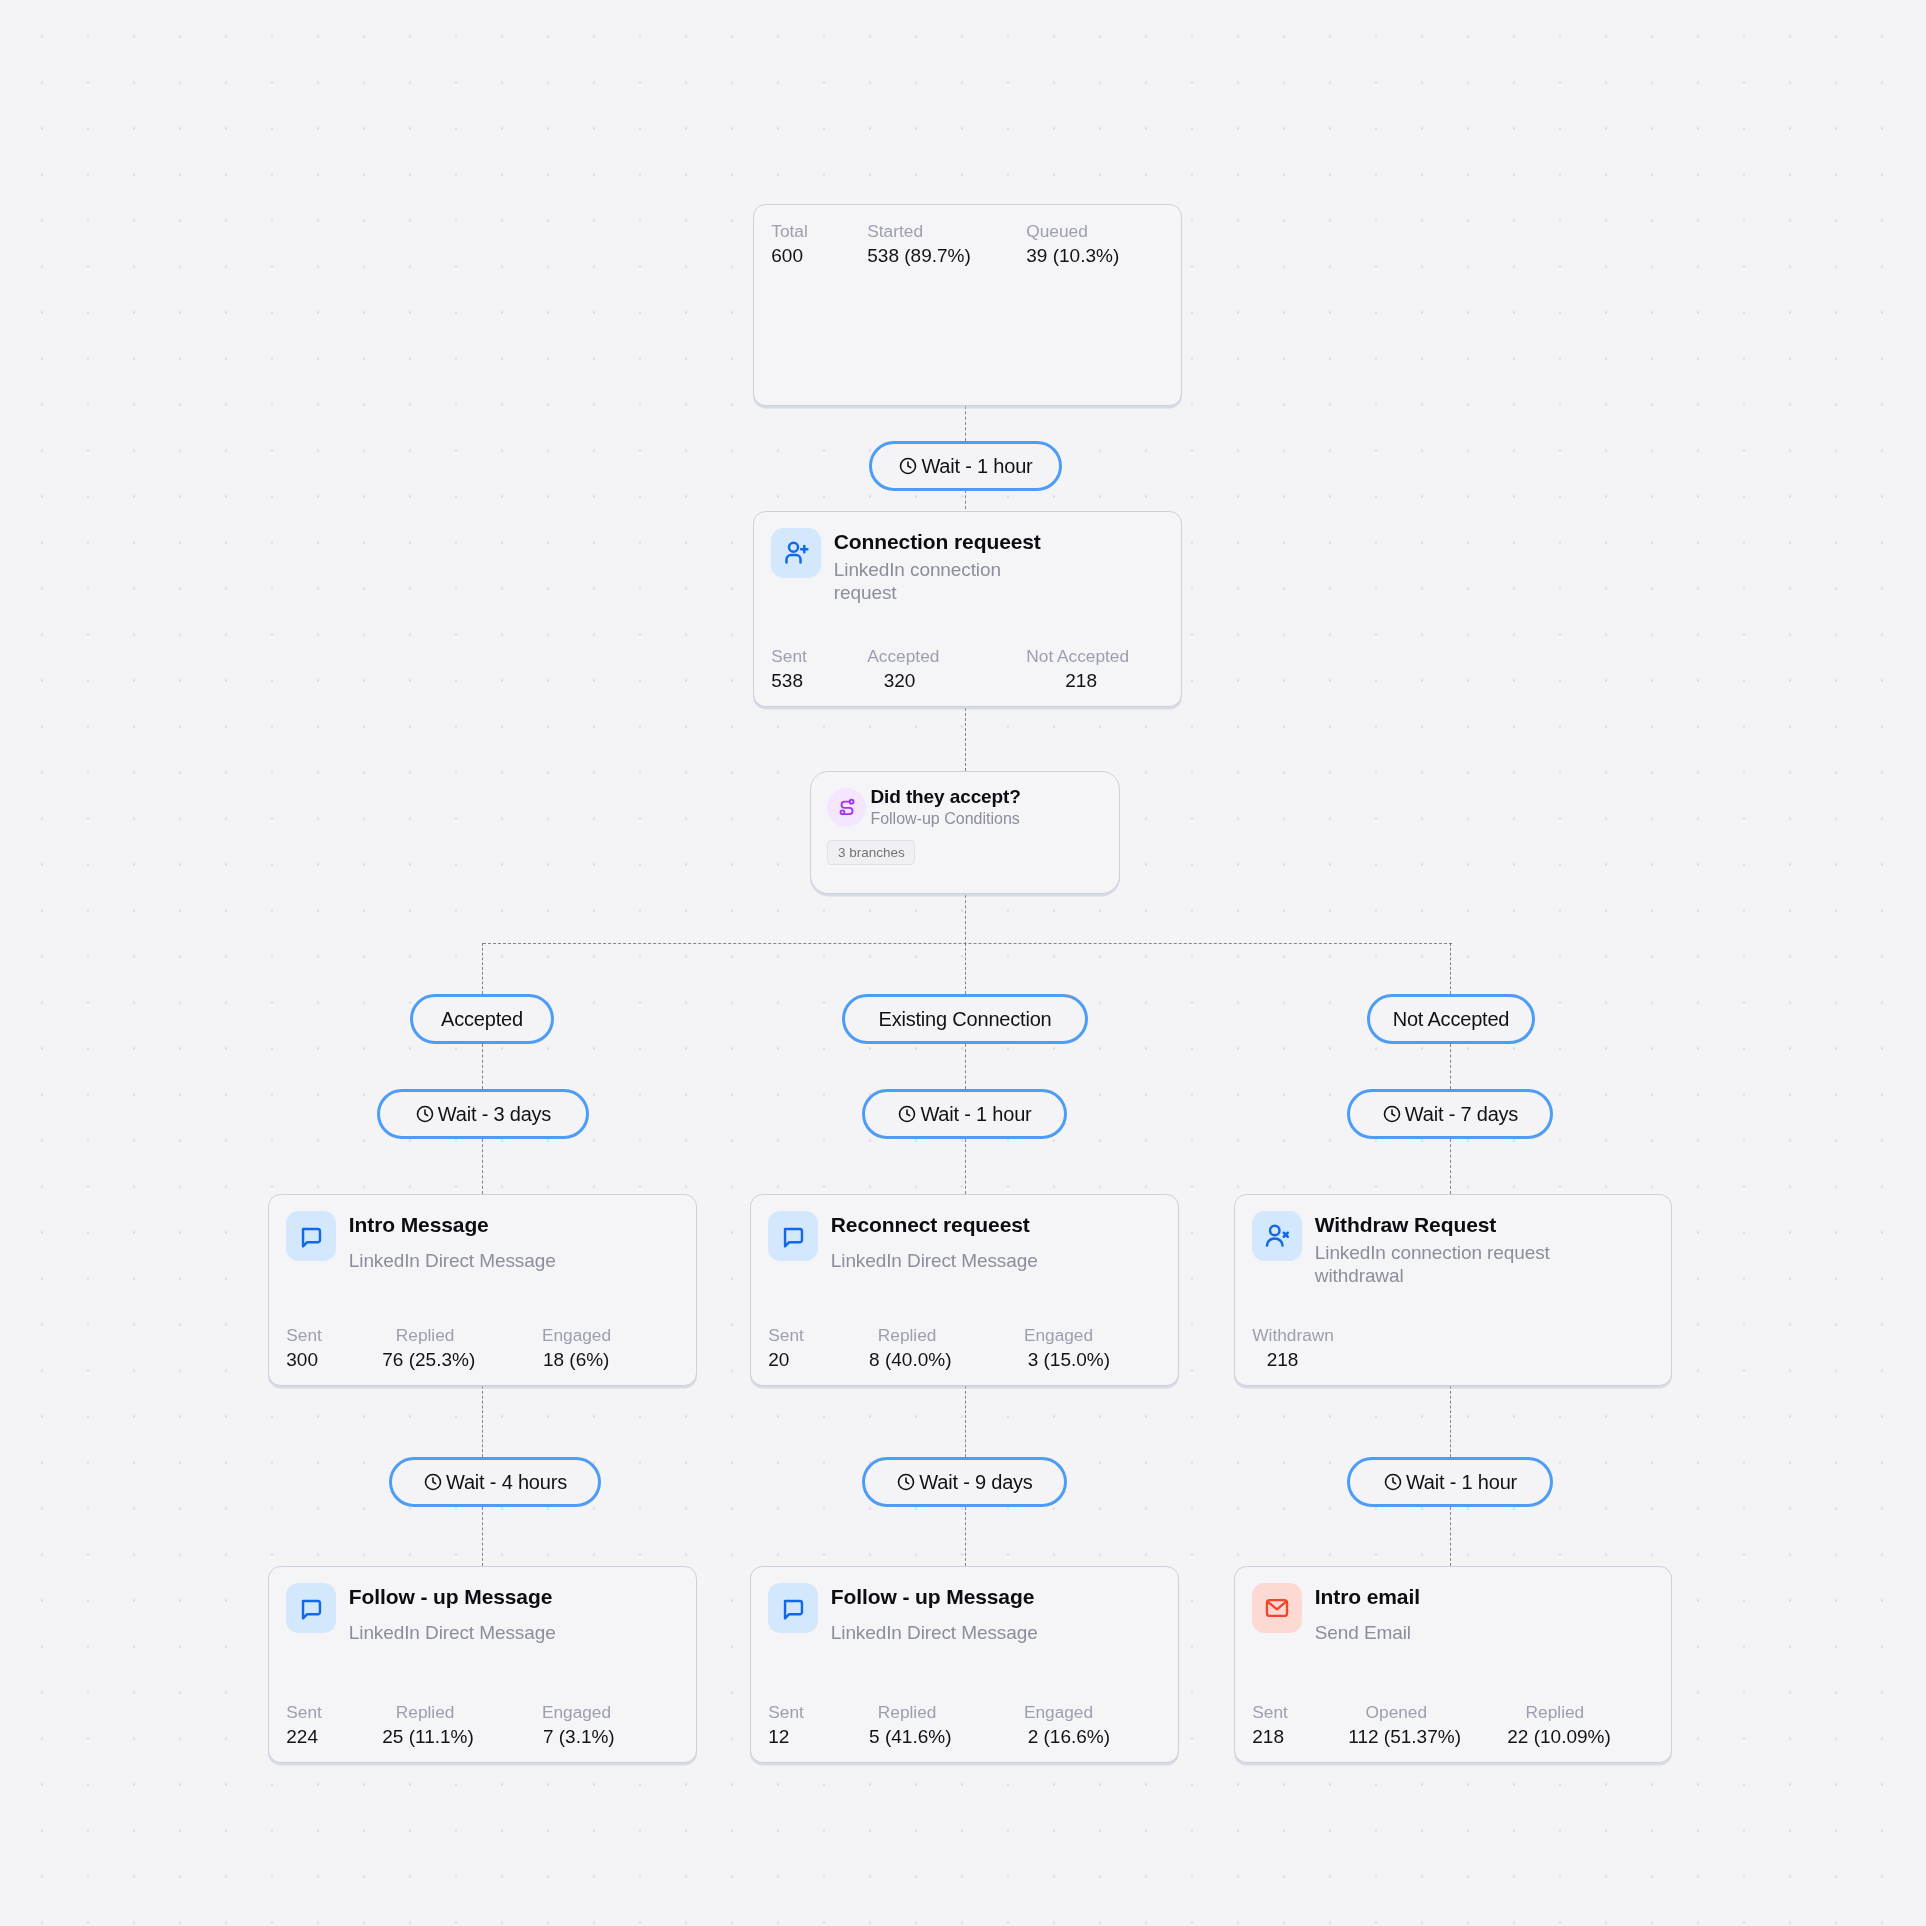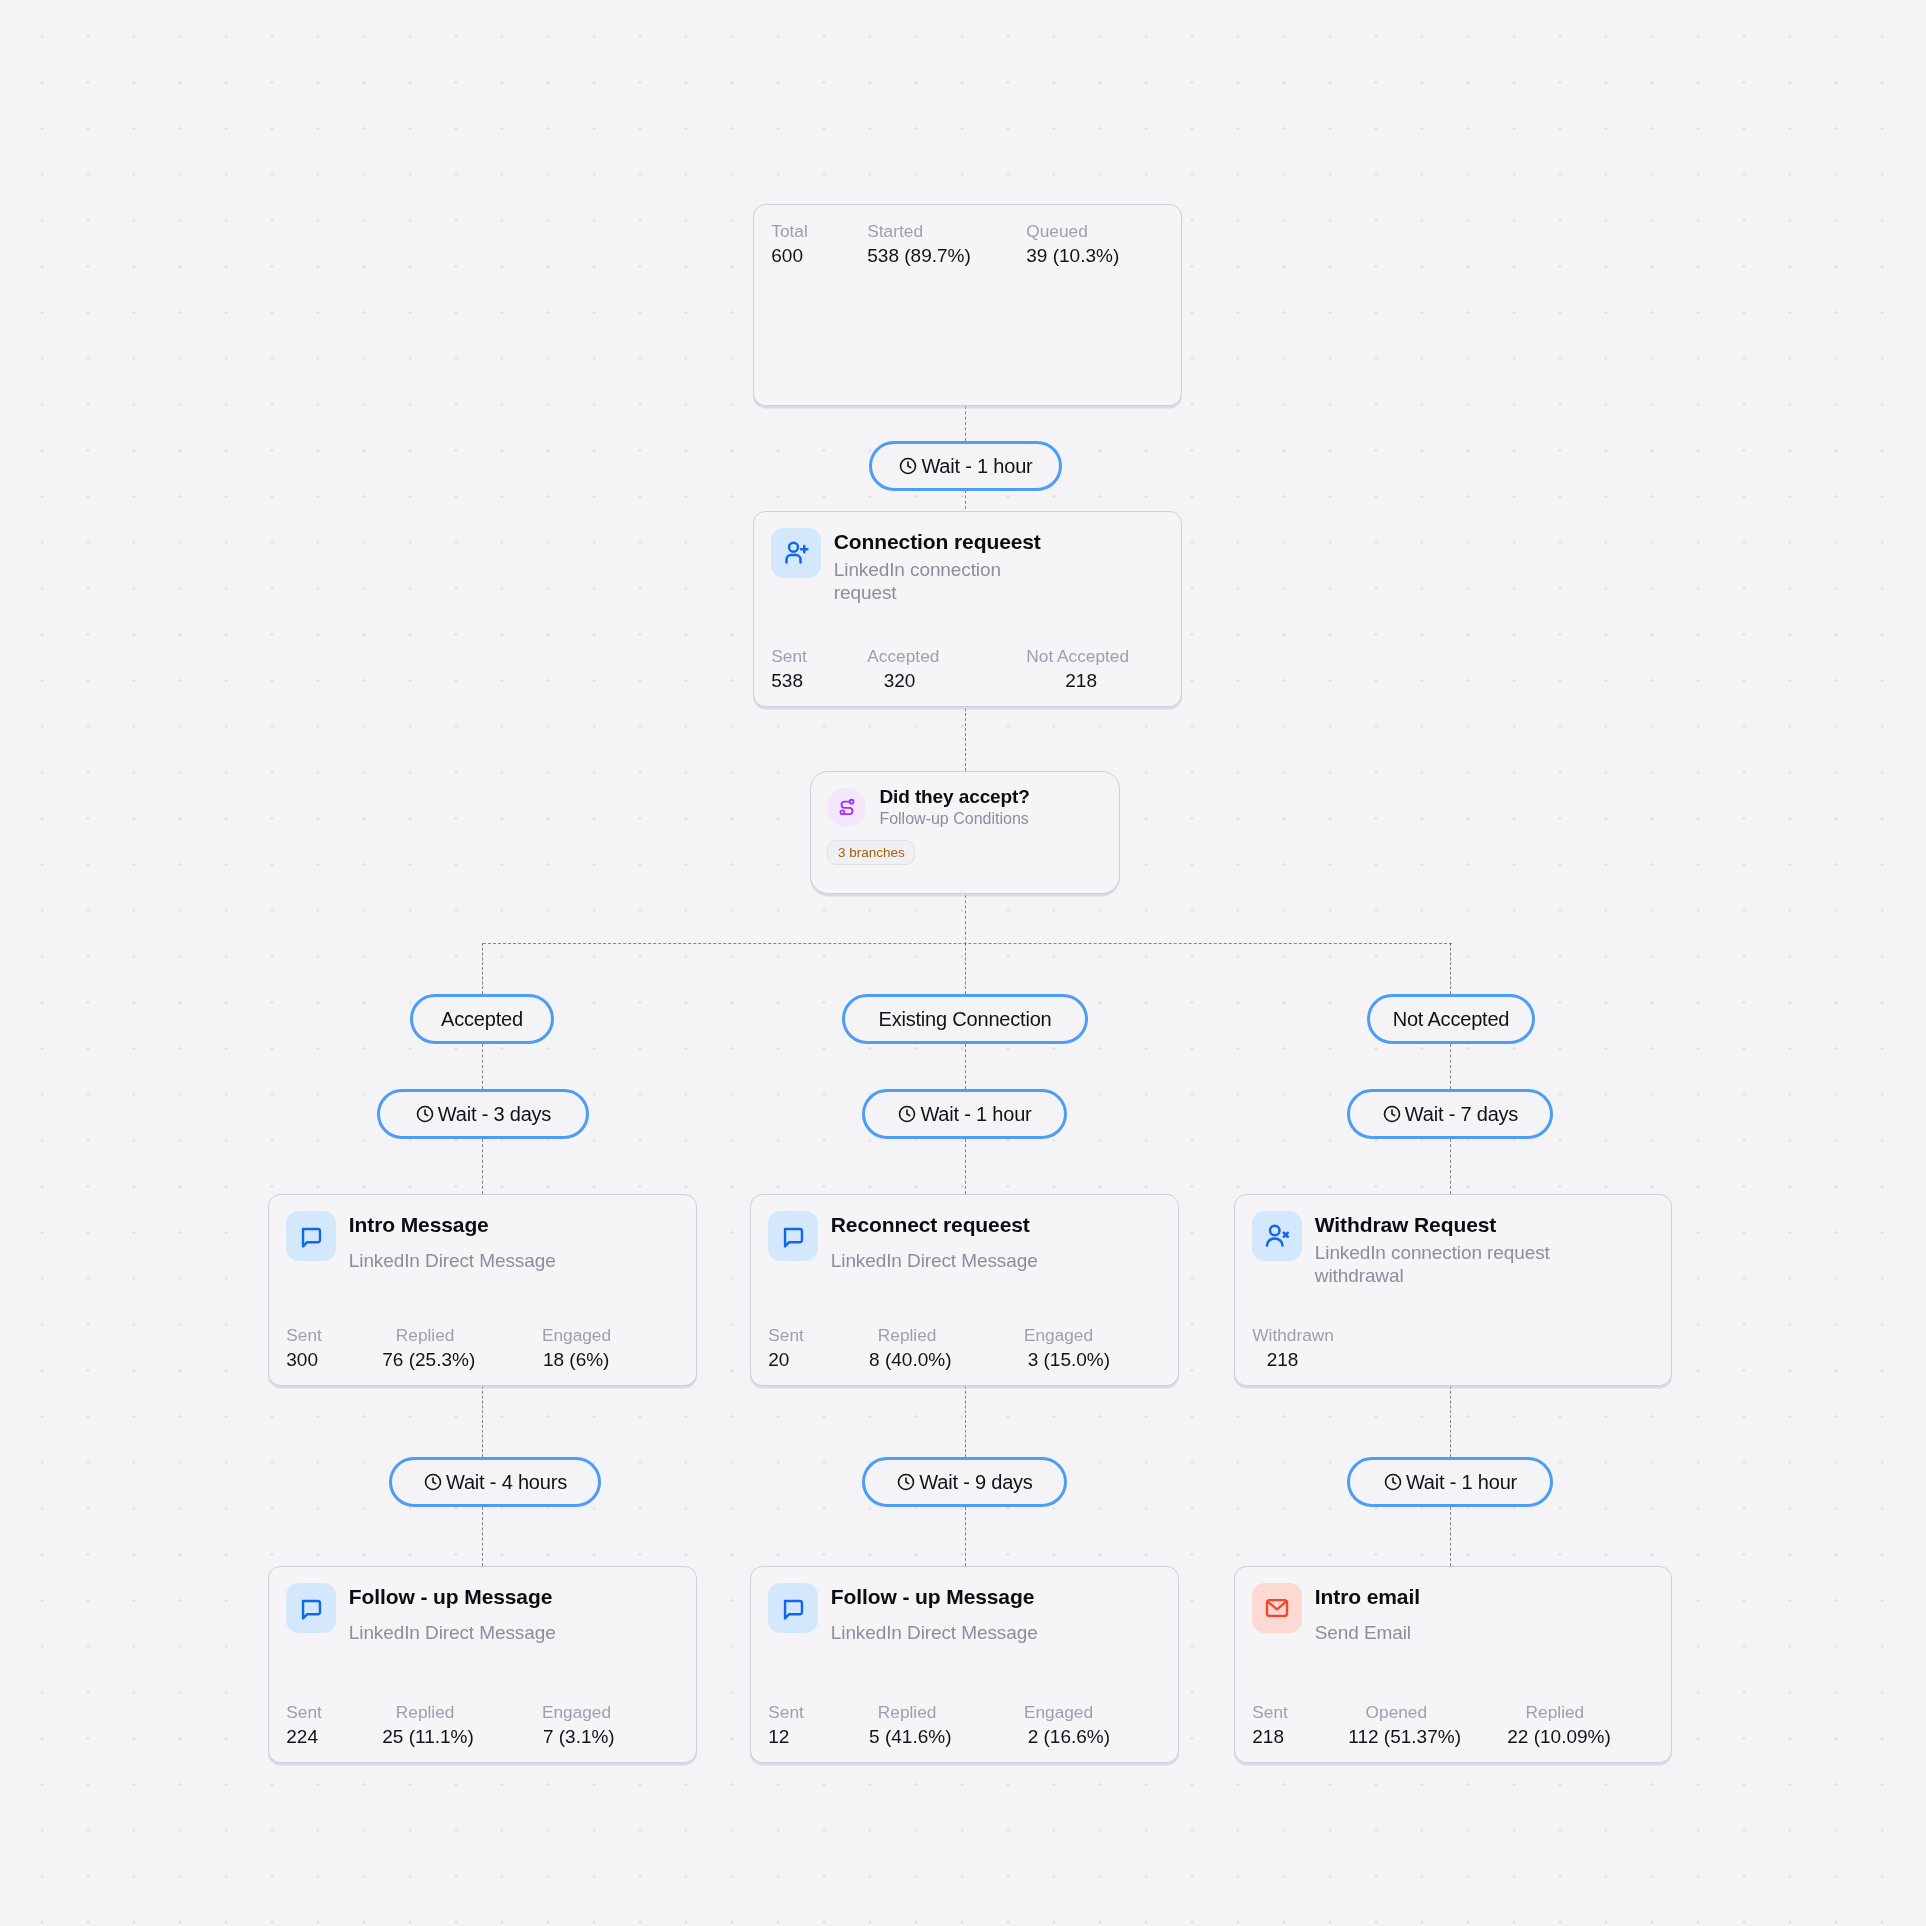--- a/index.html
+++ b/index.html
@@ -111,38 +111,38 @@
   
   .cond {
     position: absolute;
     background: #f5f5f8;
     border: 1.9px solid #ccd0dd;
     border-radius: 18.3px;
     box-shadow: 0 2.4px 0 0 rgba(195,199,214,.55);
     padding: 14.4px 16.4px 12.5px 16.4px;
     display: flex; flex-direction: column; gap: 12.5px;
   }
-  .cond-head { display: flex; align-items: center; gap: 13px; }
+  .cond-head { display: flex; align-items: center; gap: 4px; }
   .cond-icon {
     width: 39px; height: 39px; border-radius: 50%;
     background: #f4e6ff;
     display: flex; align-items: center; justify-content: center;
     flex: 0 0 39px;
   }
   .cond-title { font-size: 19px; font-weight: 700; color: #0c0d12; line-height: 1.12; letter-spacing: -0.1px; }
   .cond-sub { font-size: 16px; color: #8b8e9b; line-height: 1.15; margin-top: 1.9px; }
   .branch-badge {
     display: inline-flex; align-items: center;
     align-self: flex-start;
     background: #f0f0f4;
     border: 1.4px solid #dfe0e8;
-    border-radius: 9px;
+    border-radius: 4px;
     padding: 3.9px 9.6px;
     font-size: 13.5px;
-    color: #a16207;
+    color: #737373;
     font-weight: 500;
   }
 </style>
 </head>
 <body>
 
 <div id="canvas">
 
   <div class="vline" style="left:965px; top:406px;  height:35px;"></div>
   <div class="vline" style="left:965px; top:490px; height:35px;"></div>

